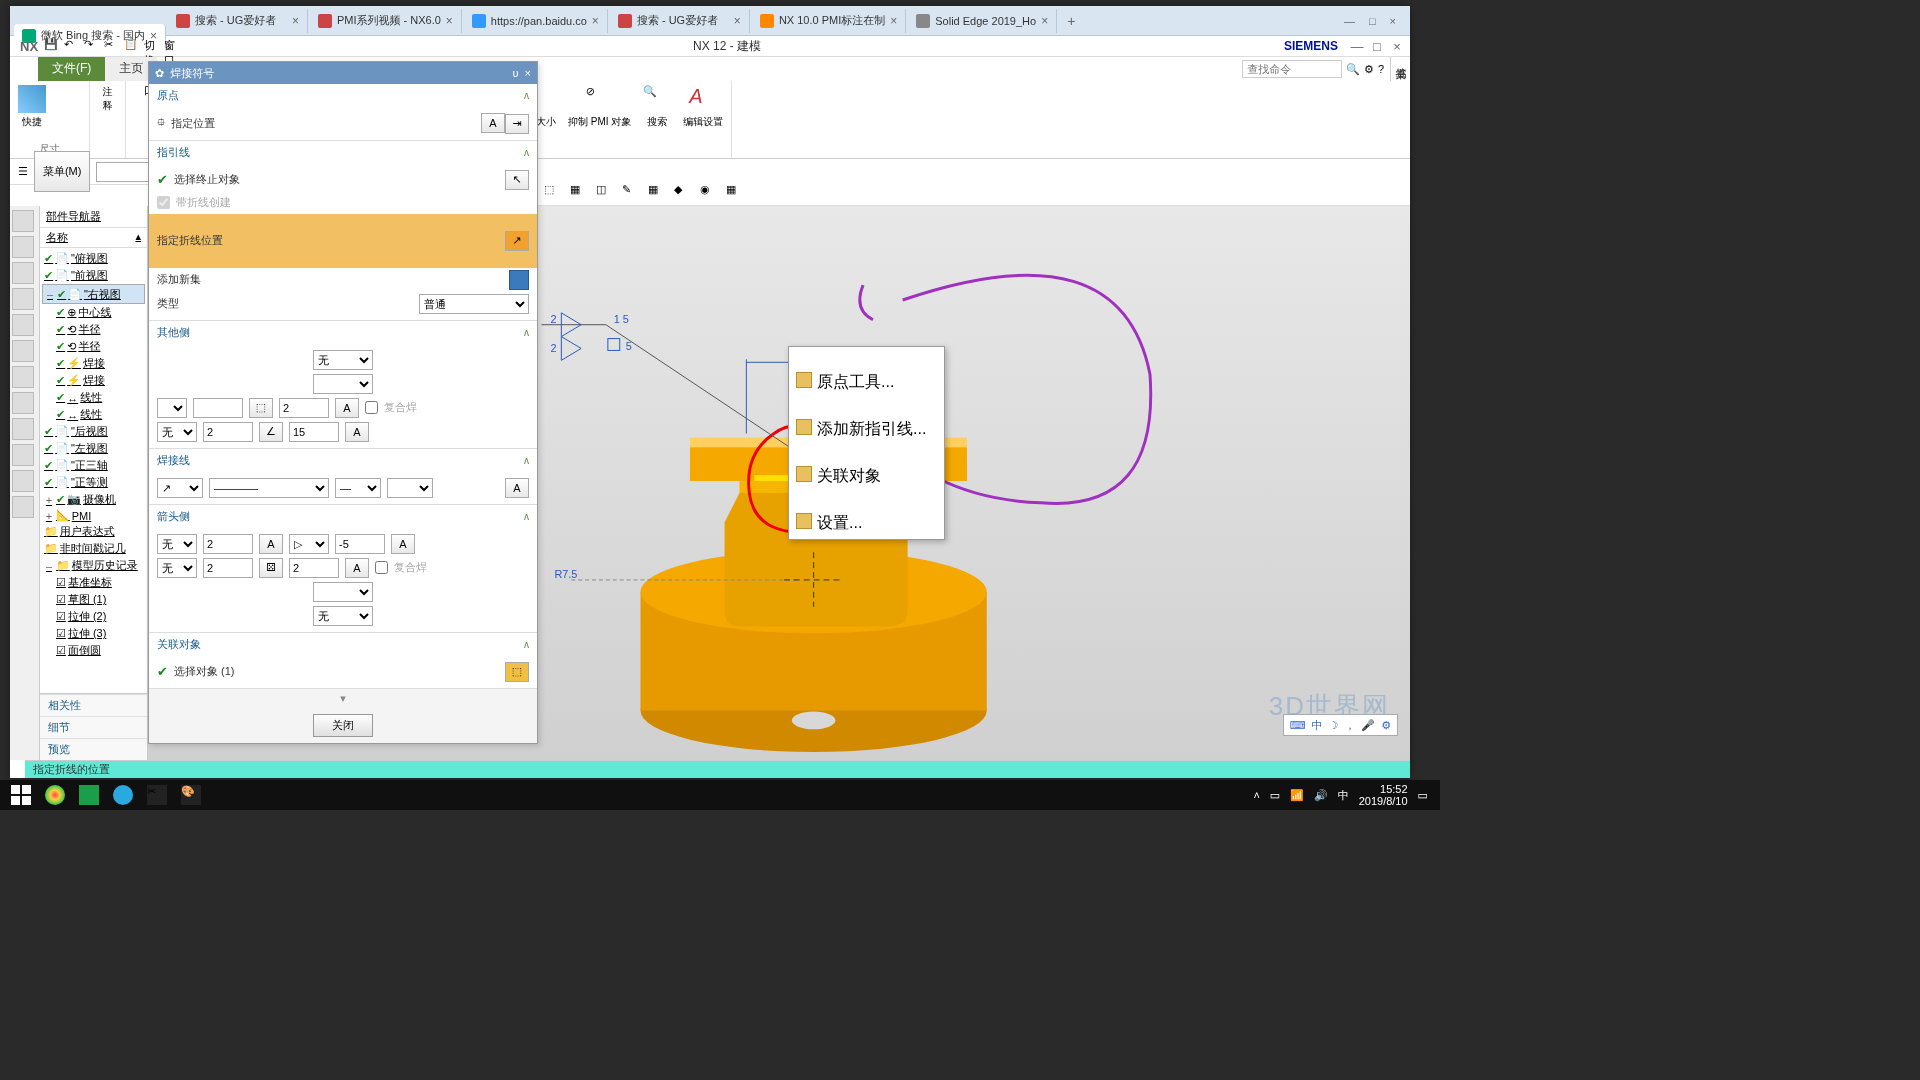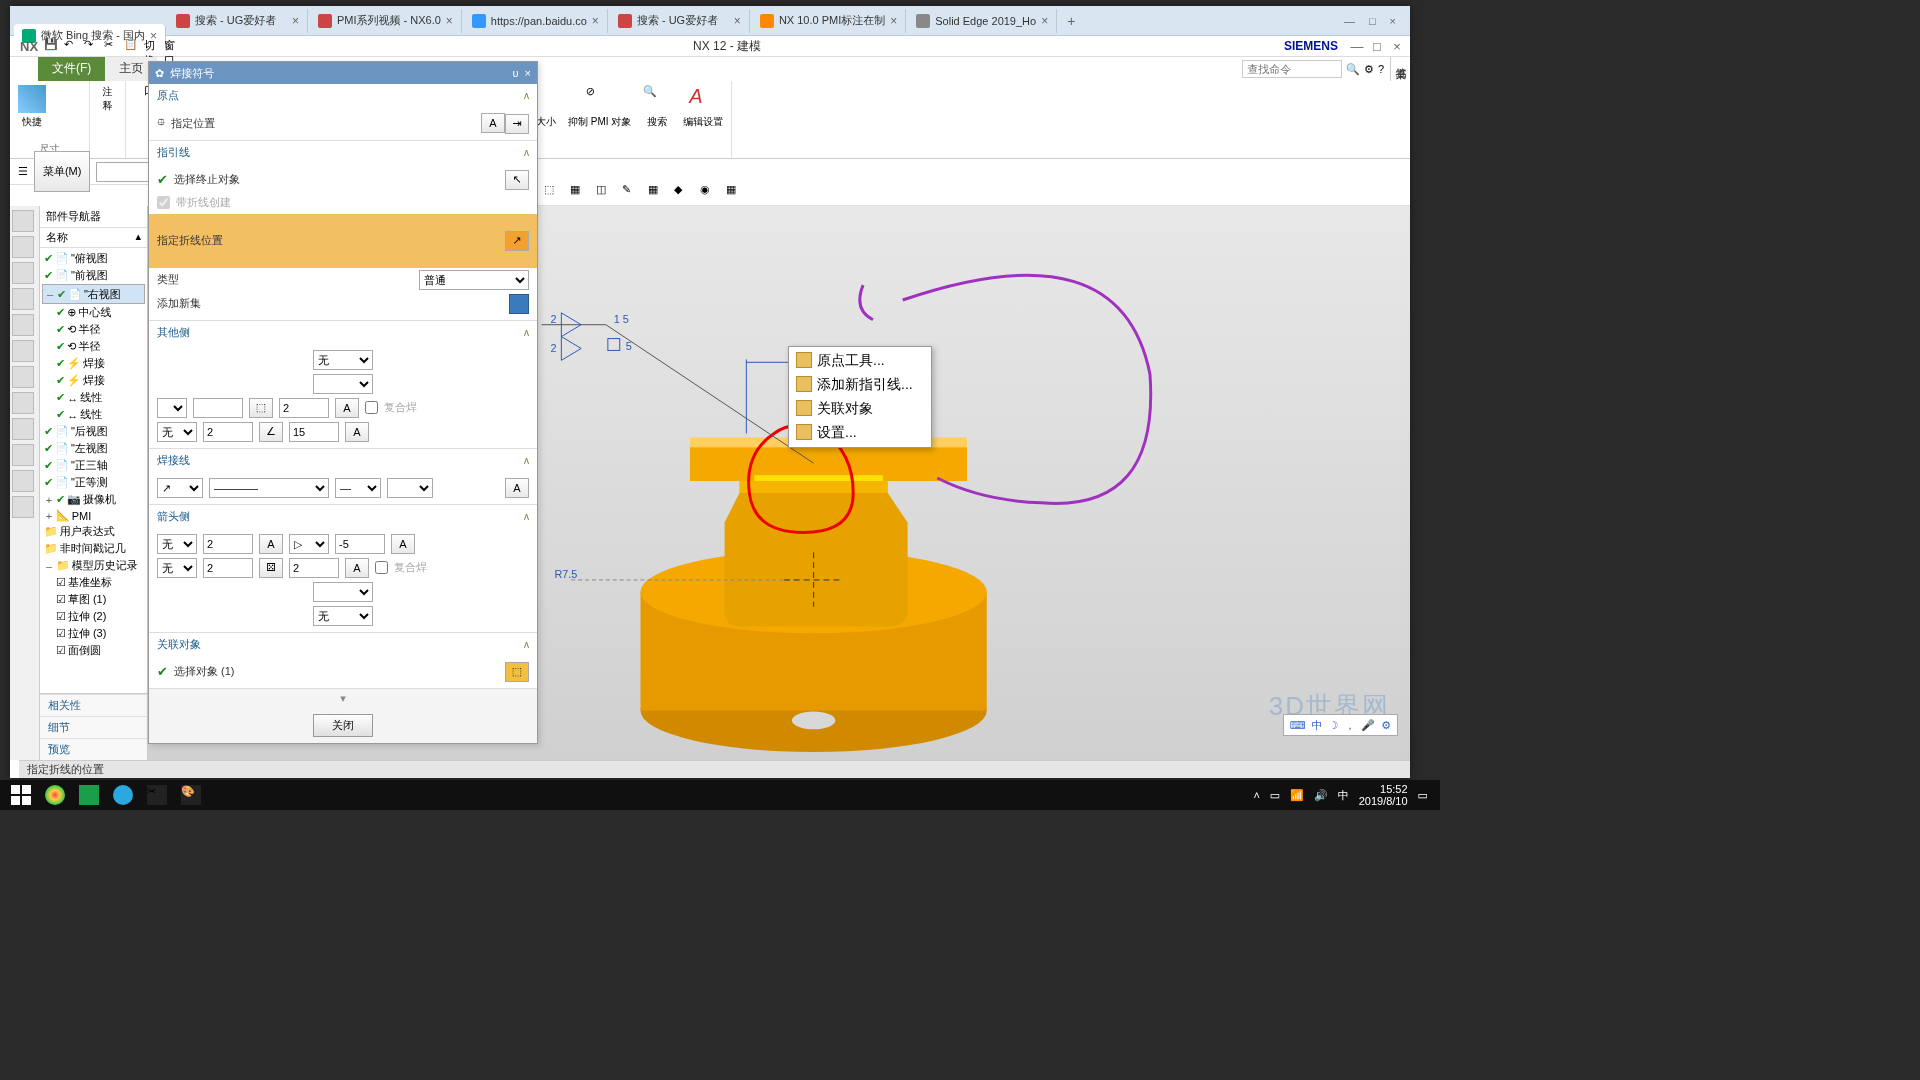--- a/index.html
+++ b/index.html
@@ -70,42 +70,42 @@
 .menu-bar { height:26px; display:flex; align-items:center; gap:6px; padding:0 8px; border-bottom:1px solid #ddd; background:#fff; }
 .menu-btn { border:1px solid #aaa; padding:12px 8px; background:linear-gradient(#fff,#e8e8e8); font-size:11px; }
 .menu-sel { flex:0 0 420px; height:20px; border:1px solid #aaa; }
 .tool-row { height:28px; border-bottom:1px solid #ddd; background:#fff; display:flex; align-items:center; padding:0 6px; gap:8px; }
 .tico { width:18px; height:18px; display:inline-block; }
 
 
 .nx-body { position:absolute; left:0; top:200px; right:0; bottom:18px; display:flex; background:#fff; }
 .nx-resbar { width:30px; background:#f0f0f0; border-right:1px solid #ccc; display:flex; flex-direction:column; gap:4px; padding:4px 2px; }
 .nx-resbar span { width:22px; height:22px; display:block; background:#ddd; border:1px solid #bbb; }
-.tree-pane { width:108px; background:#fff; border-right:1px solid #ccc; overflow:hidden; }
+.tree-pane { width:108px; background:#fff; border-right:1px solid #ccc; overflow:hidden;text-decoration:underline; }
 .tree-h { padding:3px 6px; border-bottom:1px solid #ddd; font-size:11px; }
 .tree-col { padding:2px 6px; font-size:11px; display:flex; border-bottom:1px solid #ddd; }
 .tree { font-size:11px; padding:2px; }
 .tn { display:flex; align-items:center; gap:2px; padding:1px 2px; white-space:nowrap; }
 .tn .tg { width:10px; text-align:center; color:#666; }
 .tn .ck { color:#1a8a1a; font-size:11px; }
 .tn.sel { background:#d0e4f5; }
 .tree-bottom { position:absolute; left:30px; bottom:0; width:108px; background:#f8f8f8; border-right:1px solid #ccc; border-top:1px solid #ccc; }
 .tree-bottom div { padding:3px 8px; border-top:1px solid #e0e0e0; color:#1a5a8a; }
 
 
 .viewport { flex:1; background:linear-gradient(#e8e8e8,#d0d0d0); position:relative; overflow:hidden; }
 .vp-svg { width:100%; height:100%; }
 
 
 .ctx-menu { position:absolute; background:#fff; border:1px solid #999; box-shadow:2px 2px 6px rgba(0,0,0,.25); padding:2px; }
-.ctx-menu .ci { padding:3px 16px 3px 26px; font-size:14px; position:relative; white-space:nowrap; }
+.ctx-menu .ci { padding:3px 16px 3px 26px; font-size:16px; position:relative; white-space:nowrap;margin-top:20px; }
 .ctx-menu .ci::before { content:""; position:absolute; left:5px; top:3px; width:14px; height:14px; background:#e8c060; border:1px solid #b89030; }
 
 
-.status { position:absolute; left:9px; right:0; bottom:0; height:18px; background:#e5e5e5; border-top:1px solid #ccc; font-size:11px; padding:1px 8px; color:#333; }
+.status { position:absolute; left:15px; right:0; bottom:0; height:18px; background:#5eead4; border-top:1px solid #ccc; font-size:11px; padding:1px 8px; color:#333; }
 
 
 .ime-bar { position:absolute; right:12px; bottom:42px; height:22px; background:#fff; border:1px solid #aaa; display:flex; gap:6px; padding:2px 6px; align-items:center; font-size:12px; color:#36c; }
 
 
 .taskbar { position:absolute; left:0; right:0; bottom:0; height:30px; background:#101010; display:flex; align-items:center; padding:0 4px; }
 .taskbar .tb-ico { width:34px; height:30px; display:flex; align-items:center; justify-content:center; }
 .taskbar .tb-ico svg,.taskbar .tb-ico span{ width:20px; height:20px; }
 .tray { margin-left:auto; display:flex; align-items:center; gap:10px; color:#fff; font-size:10px; padding:0 8px; }
 .tray .clock { text-align:right; line-height:1.1; }
@@ -397,26 +397,26 @@
           </div>
         <div class="d-row">
             <input type="checkbox" class="chk" checked="" disabled="" style="">
             <span class="lbl" style="color:#aaa">带折线创建</span>
           </div>
         <div class="d-row hl">
             <span class="lbl">指定折线位置</span>
             <span class="btn-r btn-y" style="background:#f2a030">↗</span>
           </div>
         <div class="d-row">
+            <span class="lbl">添加新集</span>
+            <span class="btn-r blue-btn"></span>
+          </div>
+        <div class="d-row">
             <span class="lbl">类型</span>
             <select class="sel" style="margin-left:auto;width:110px"><option>普通</option></select>
-          </div>
-        <div class="d-row">
-            <span class="lbl">添加新集</span>
-            <span class="btn-r blue-btn"></span>
           </div>
       </div>
     </div>
 
     <div class="d-section">
       <div class="d-section-h">
           <span>其他侧</span>
           <span class="car">ʌ</span>
         </div>
       <div class="d-body">

